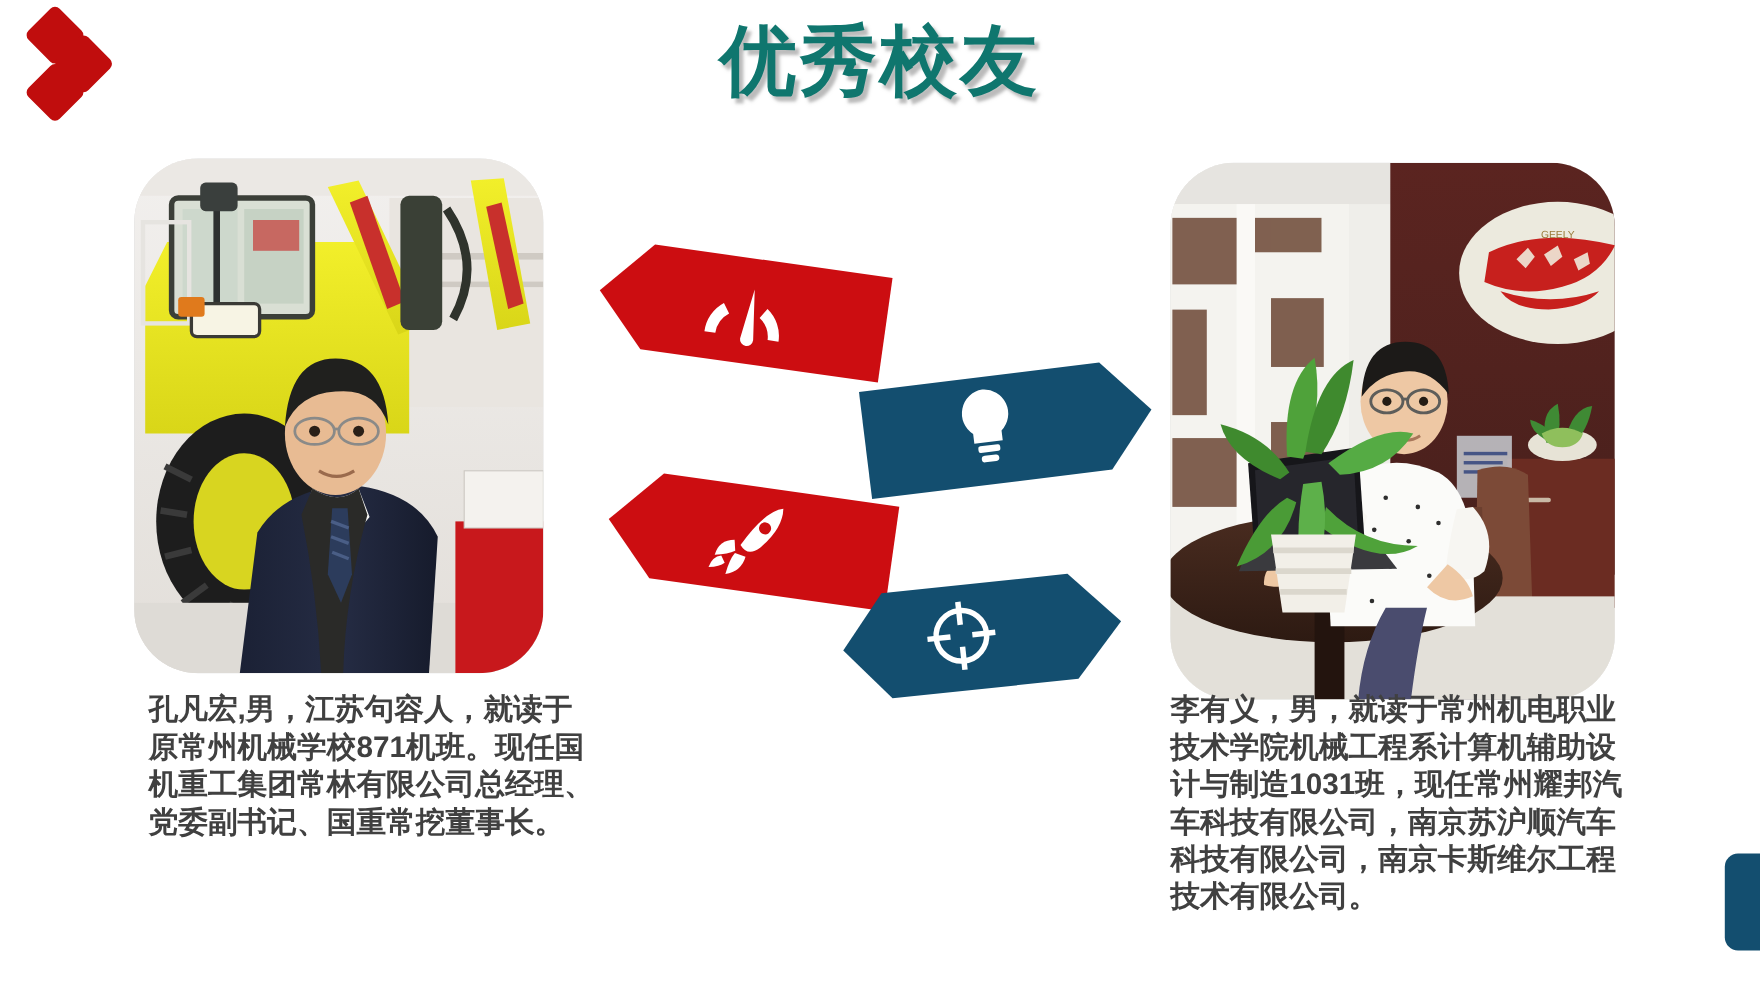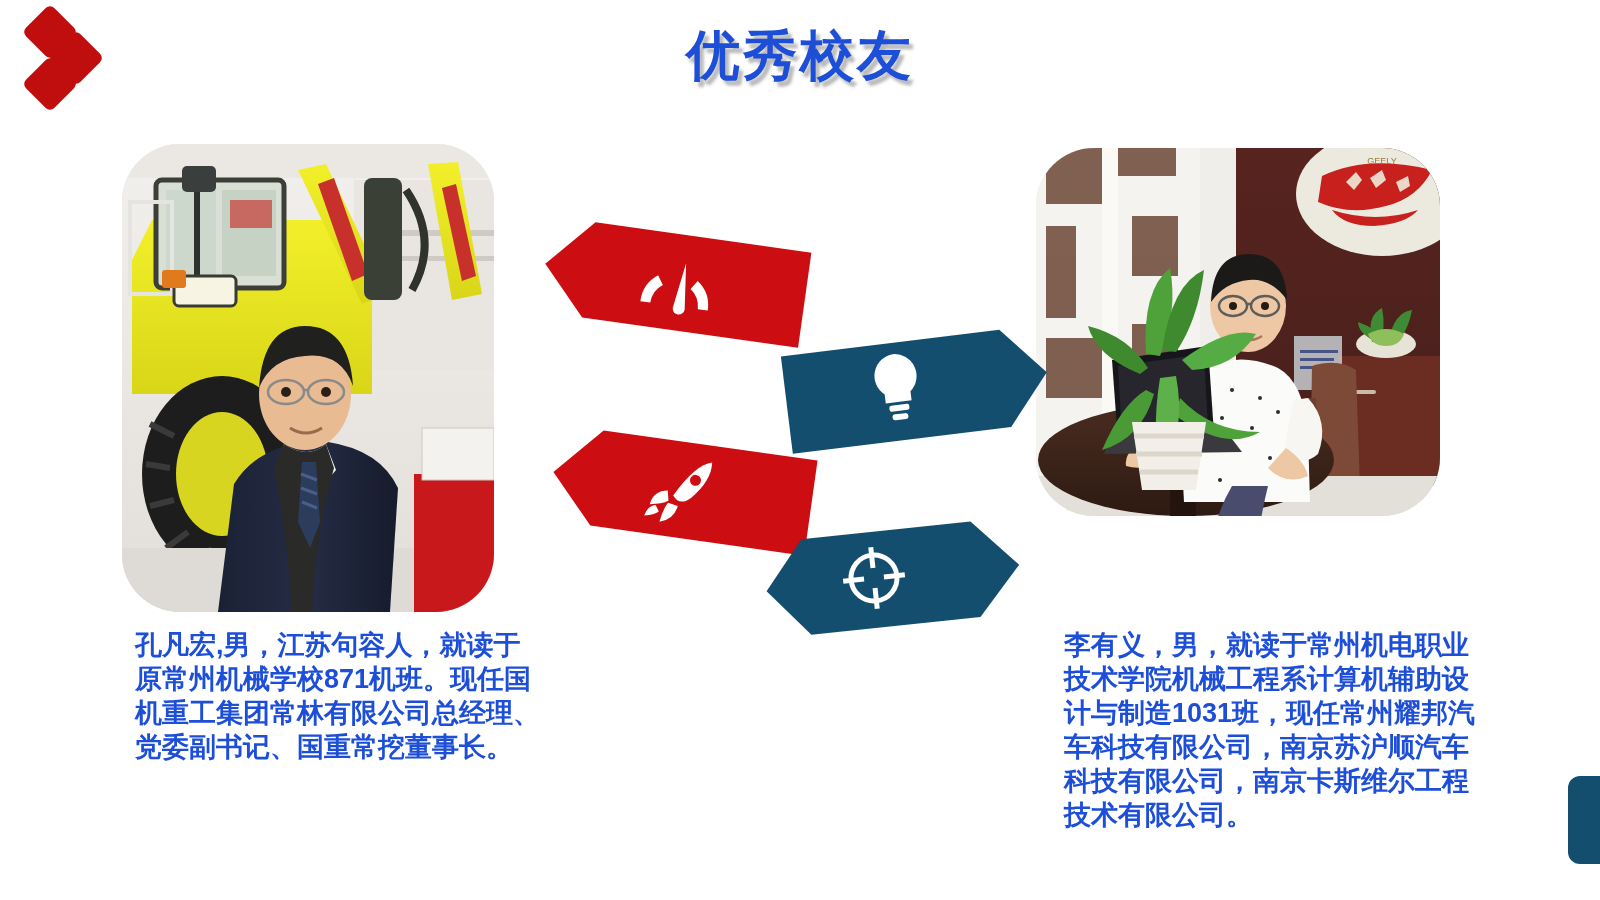--- a/index.html
+++ b/index.html
@@ -25,45 +25,45 @@
     transform:rotate(45deg);
   }
   #logo .d1 { left:2px;  top:4px;  }
   #logo .d2 { left:28px; top:30px; }
   #logo .d3 { left:2px;  top:56px; }
 
   
   #title {
     position:absolute; left:0; top:16px; width:1600px;
     text-align:center;
-    font-size:54px; font-weight:bold; line-height:78px;
-    color:#1d4ed8;
+    font-size:70px; font-weight:bold; line-height:78px;
+    color:#0f766e;
     letter-spacing:3px;
     text-shadow:4px 5px 3px rgba(130,130,130,.55);
     white-space:nowrap;
   }
 
   
   .photo {
     position:absolute;
     border-radius:58px;
     overflow:hidden;
     background:#ddd;
   }
   #photo-left  { left:122px;  top:144px; width:372px; height:468px; }
-  #photo-right { left:1036px; top:148px; width:404px; height:368px; }
+  #photo-right { left:1064px; top:148px; width:404px; height:488px; }
   .photo svg { display:block; width:100%; height:100%; }
 
   
   .caption {
     position:absolute;
     font-size:27px;
     font-weight:bold;
     line-height:34px;
-    color:#1d4ed8;
+    color:#404040;
     letter-spacing:0px;
     text-align:left;
   }
   #caption-left  { left:135px;  top:628px; width:412px; }
   #caption-right { left:1036px; top:628px; width:430px;margin-left:28px; }
 
   
   .chev { position:absolute; }
   .chev svg { display:block; overflow:visible; }
 

